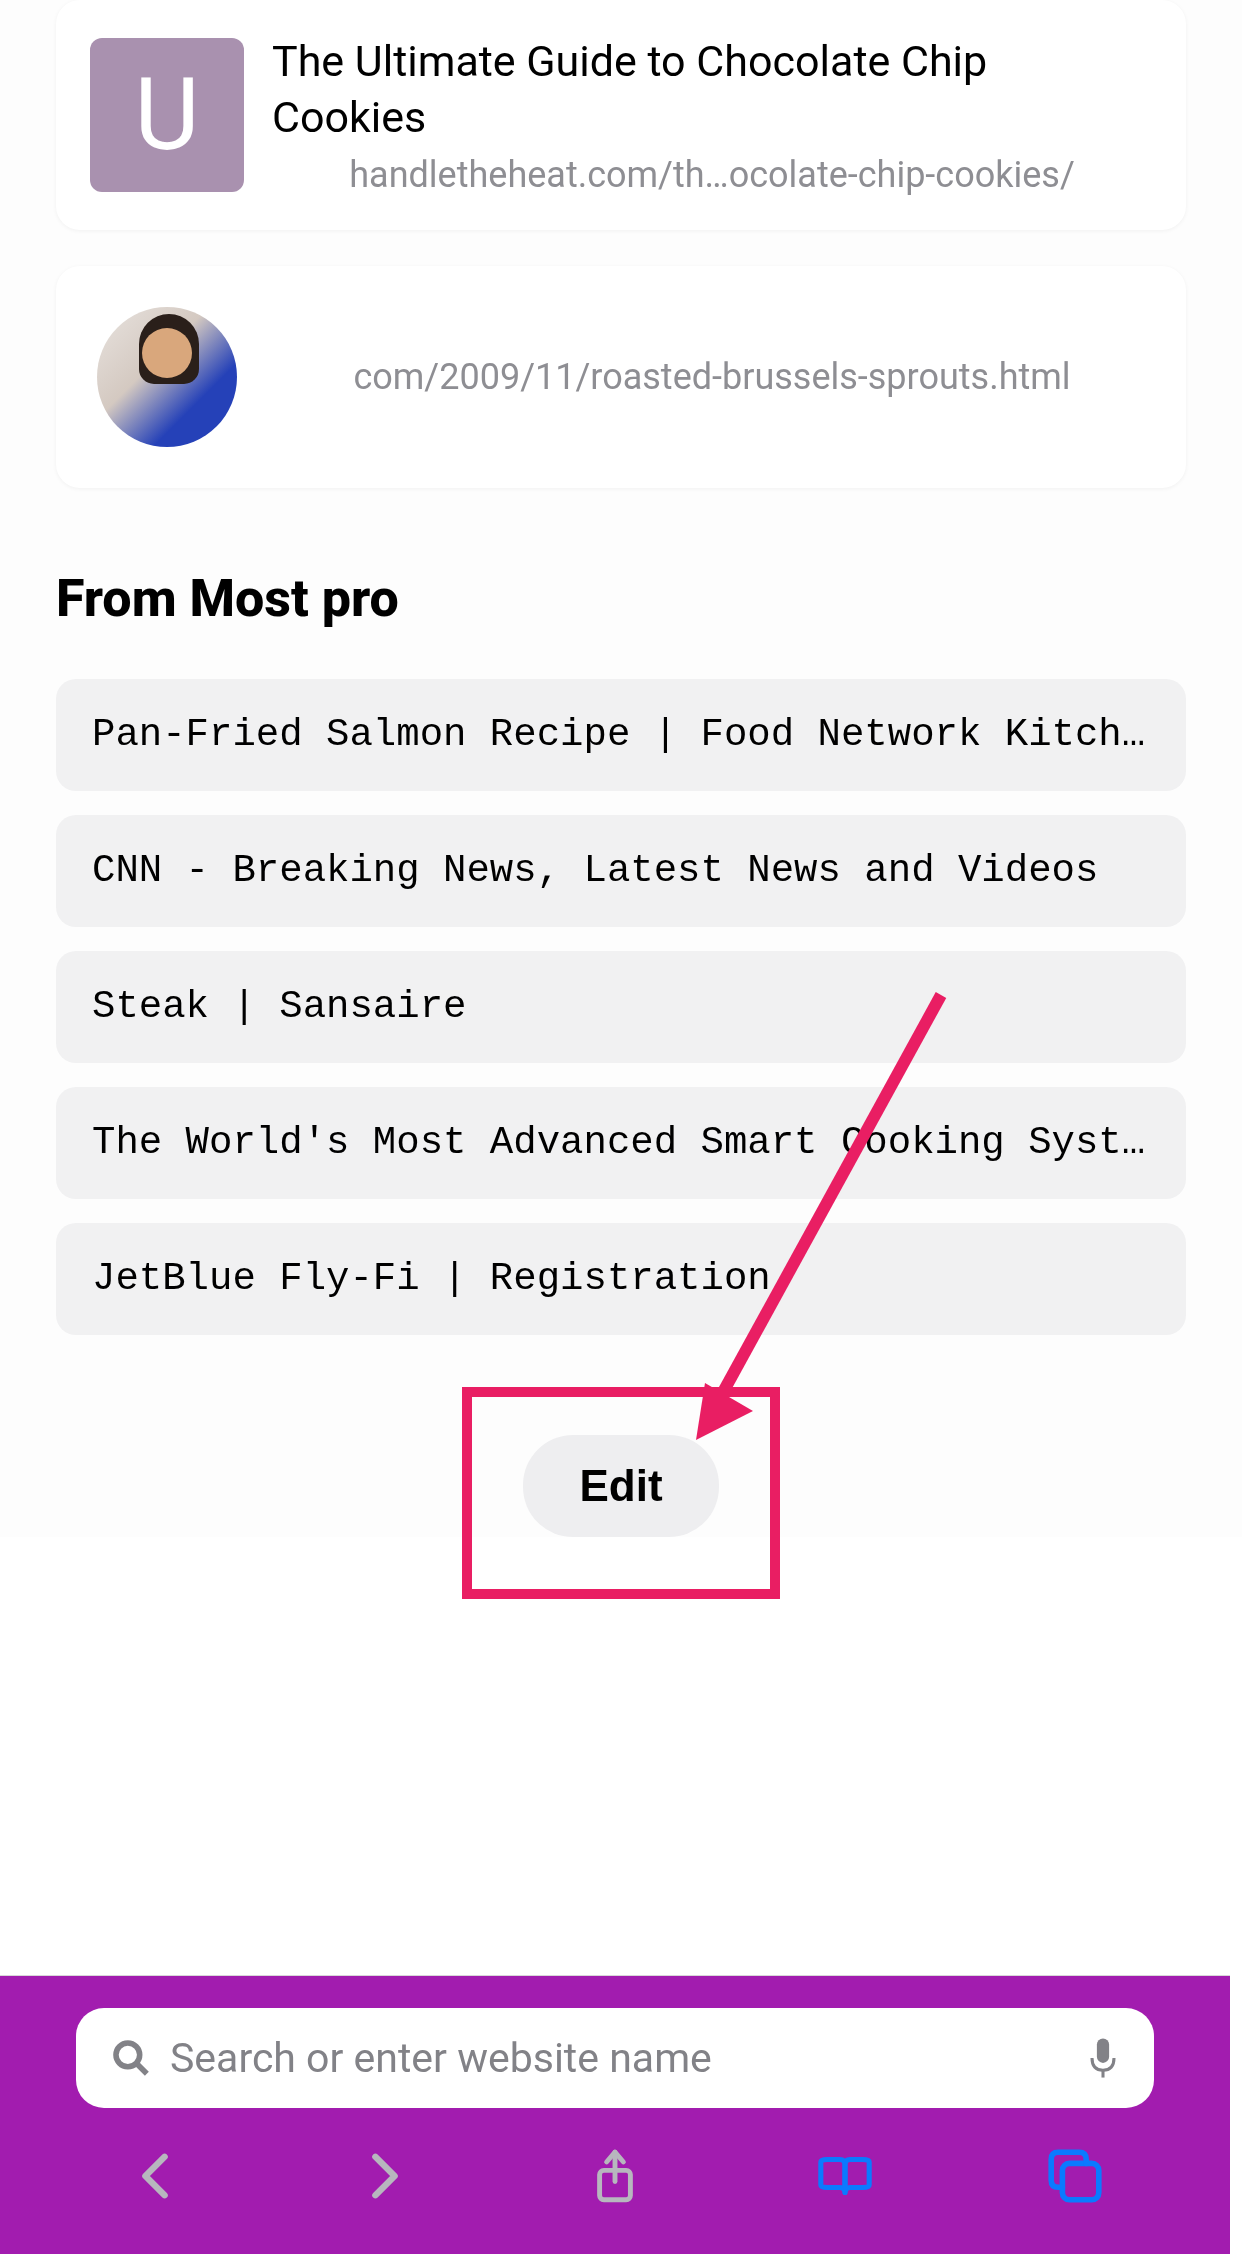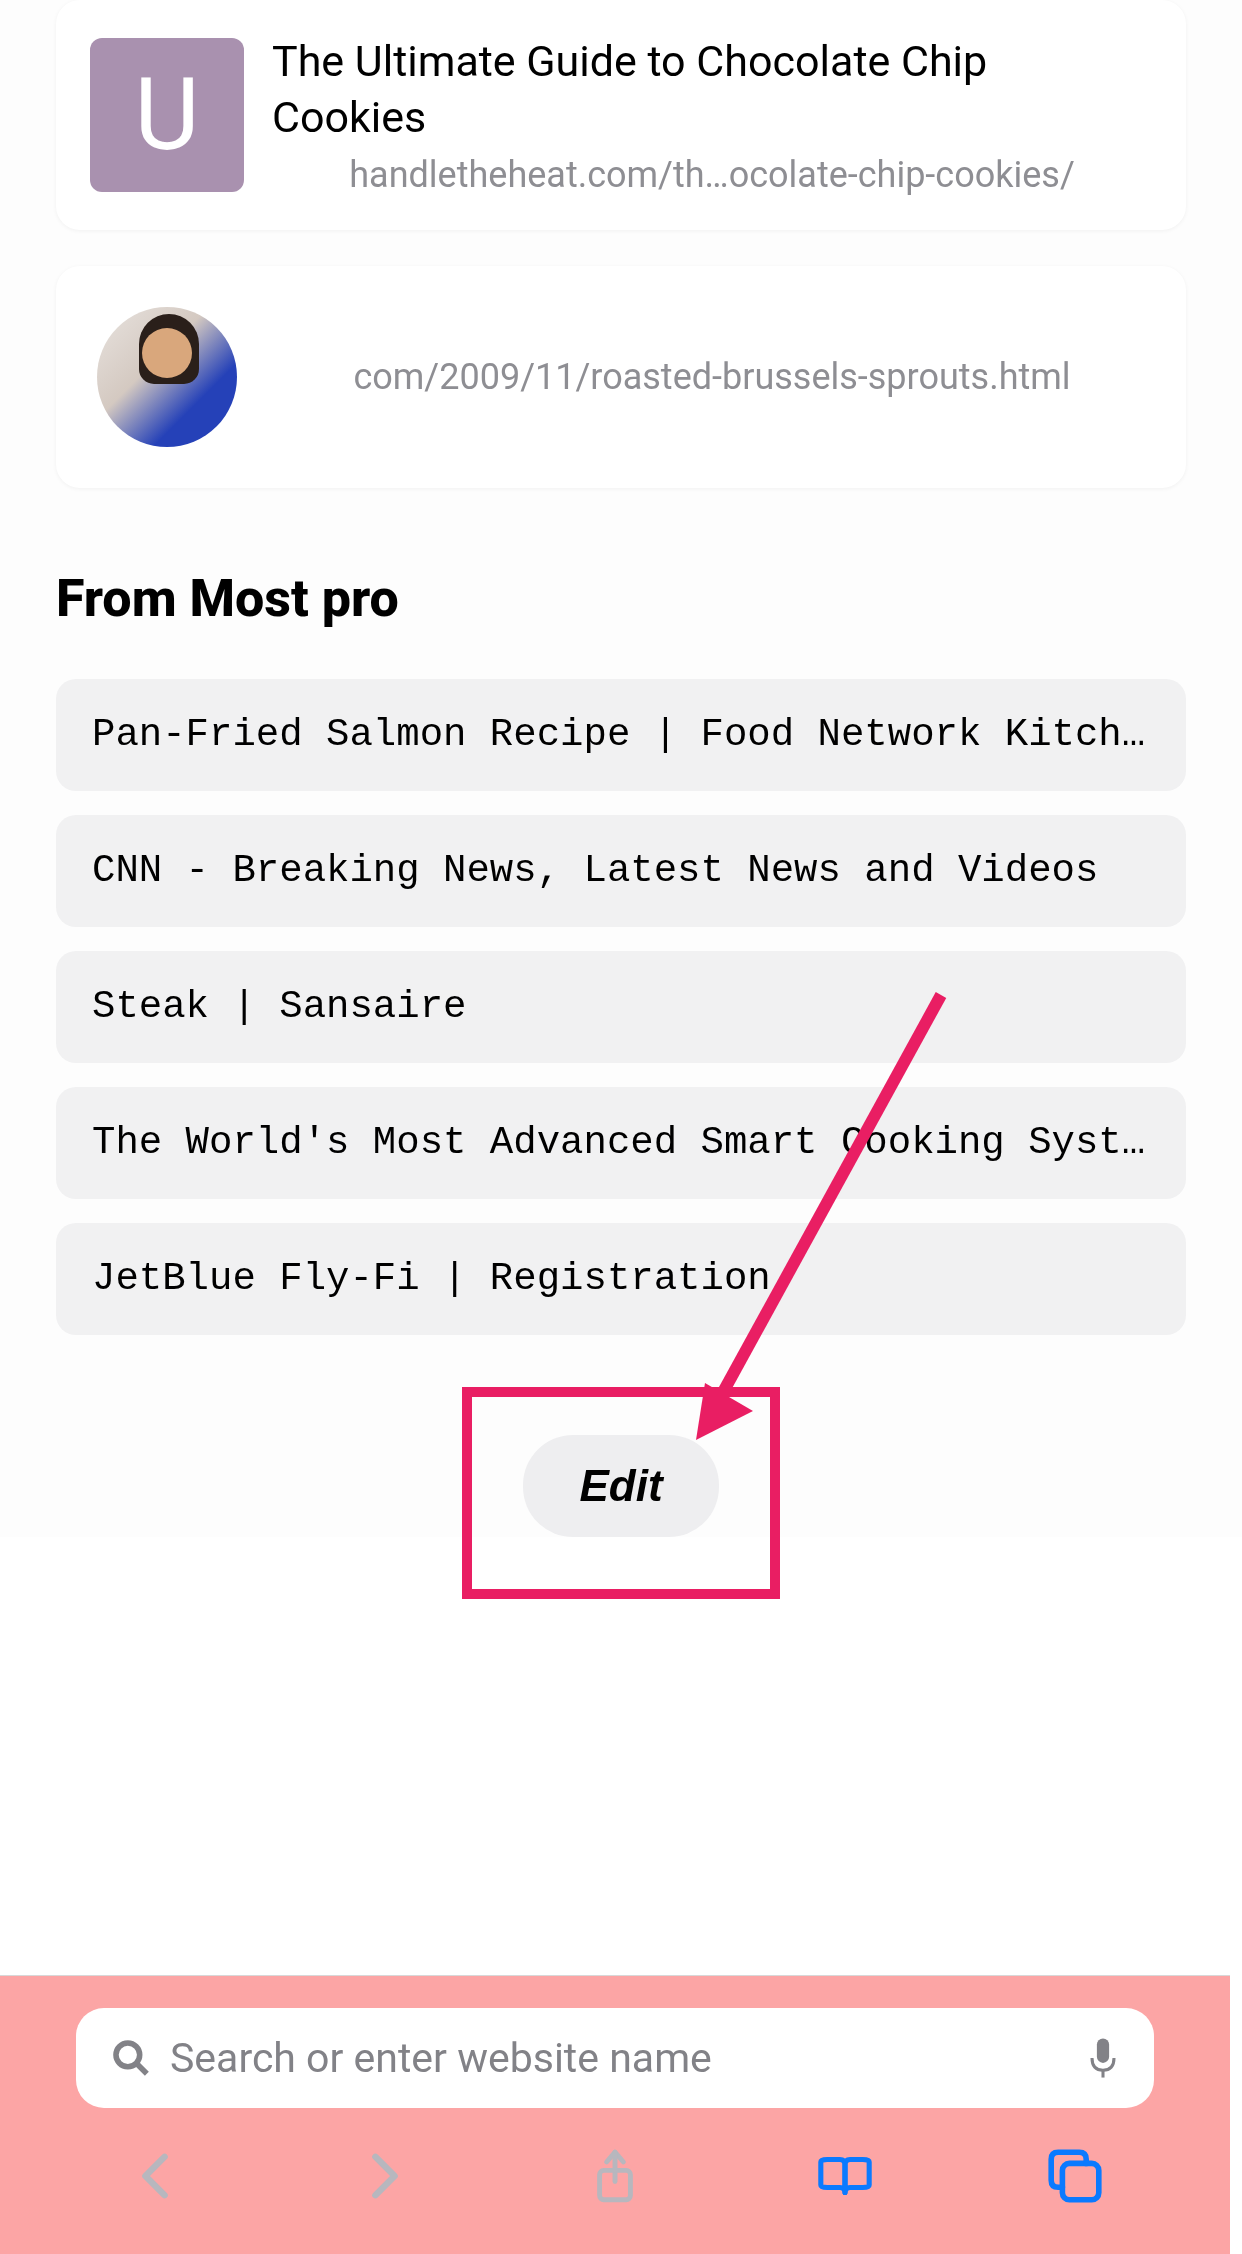--- a/index.html
+++ b/index.html
@@ -118,21 +118,20 @@
     }
     .edit-button {
       background: #eeeef0;
       border: none;
       border-radius: 50px;
       padding: 26px 56px;
       font-size: 44px;
       font-weight: 700;
       color: #000000;
       cursor: pointer;
-      font-style: italic;
     }
     .annotation-box {
       position: absolute;
       border: 10px solid #e91e63;
       width: 318px;
       height: 212px;
       top: -48px;
       left: 50%;
       transform: translateX(-50%);
       pointer-events: none;
@@ -141,21 +140,21 @@
       position: absolute;
       pointer-events: none;
       top: -470px;
       left: 605px;
     }
     .bottom-bar {
       position: absolute;
       bottom: 0;
       left: 0;
       right: 12px;
-      background: #fca5a5;
+      background: #a21caf;
       border-top: 1px solid #d8d8d8;
       padding-top: 32px;
     }
     .search-bar {
       margin: 0 76px 14px 76px;
       background: #ffffff;
       border-radius: 28px;
       padding: 26px 36px;
       display: flex;
       align-items: center;

